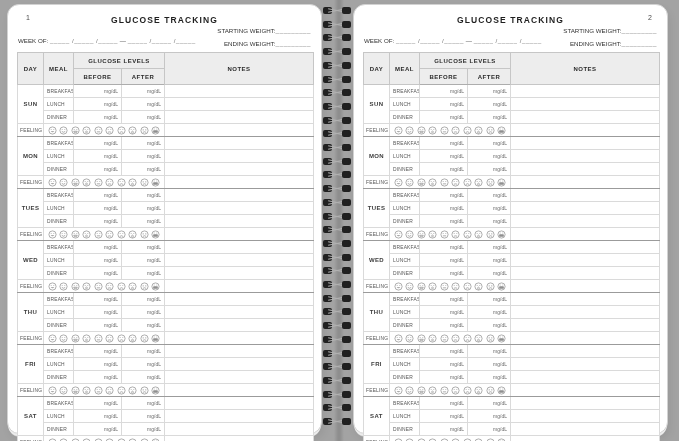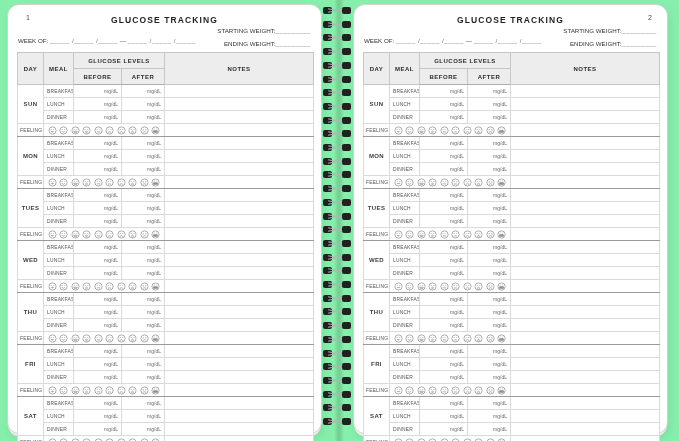--- a/index.html
+++ b/index.html
@@ -1,16 +1,16 @@
 <!DOCTYPE html>
 <html><head>
 <meta charset="utf-8">
 <style>
   html,body{margin:0;padding:0;background:#fff;}
-  .scene{position:relative;width:679px;height:441px;background:#86efac;overflow:hidden;
+  .scene{position:relative;width:679px;height:441px;background:#a3a3a3;overflow:hidden;
          font-family:"Liberation Sans",sans-serif;}
   .page{position:absolute;top:4px;width:313px;height:428px;background:#fff;
         border:1px solid #d2d2d2;border-radius:12px;
         box-shadow:0 3px 0 -1px #ededed,0 5px 0 -2px #cccccc,2px 5px 9px rgba(0,0,0,.07);}
   .page.left{left:7px;}
   .page.right{left:353px;}
   .page-header{position:relative;height:47px;}
   .page-number{position:absolute;top:9px;font-size:7px;color:#4a4a4a;}
   .page.left  .page-number{left:18px;}
   .page.right .page-number{right:15px;}

